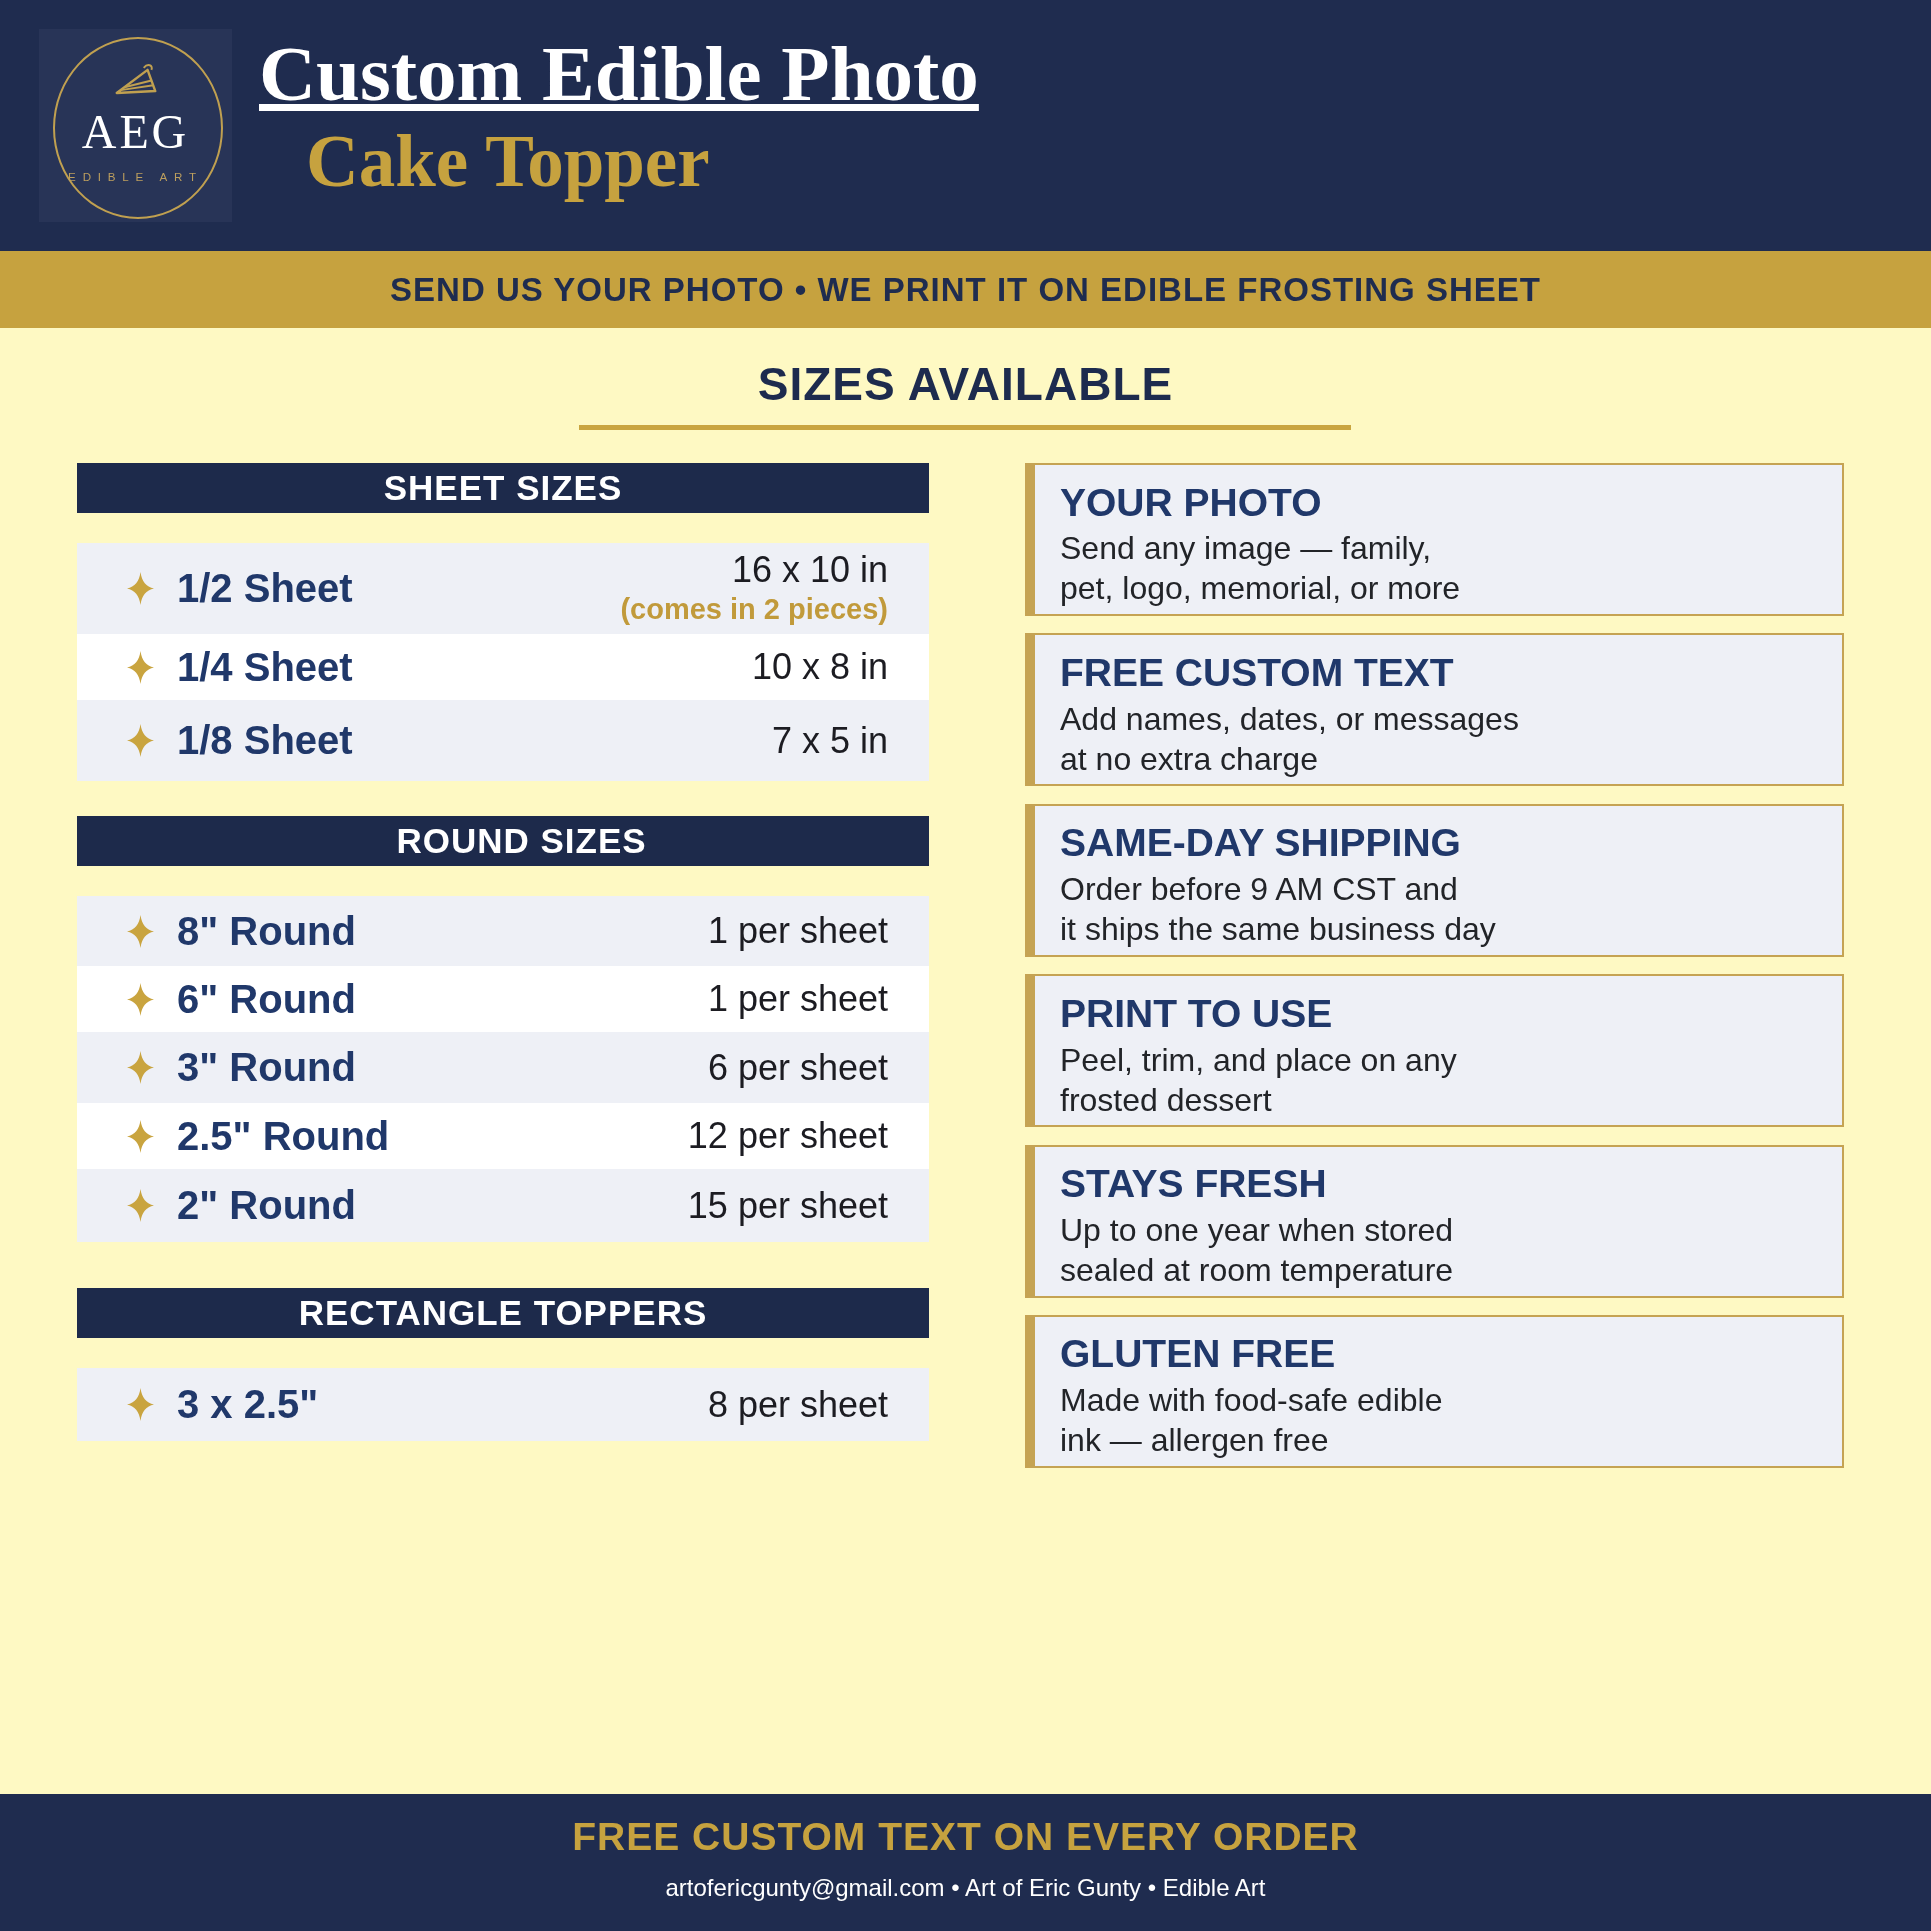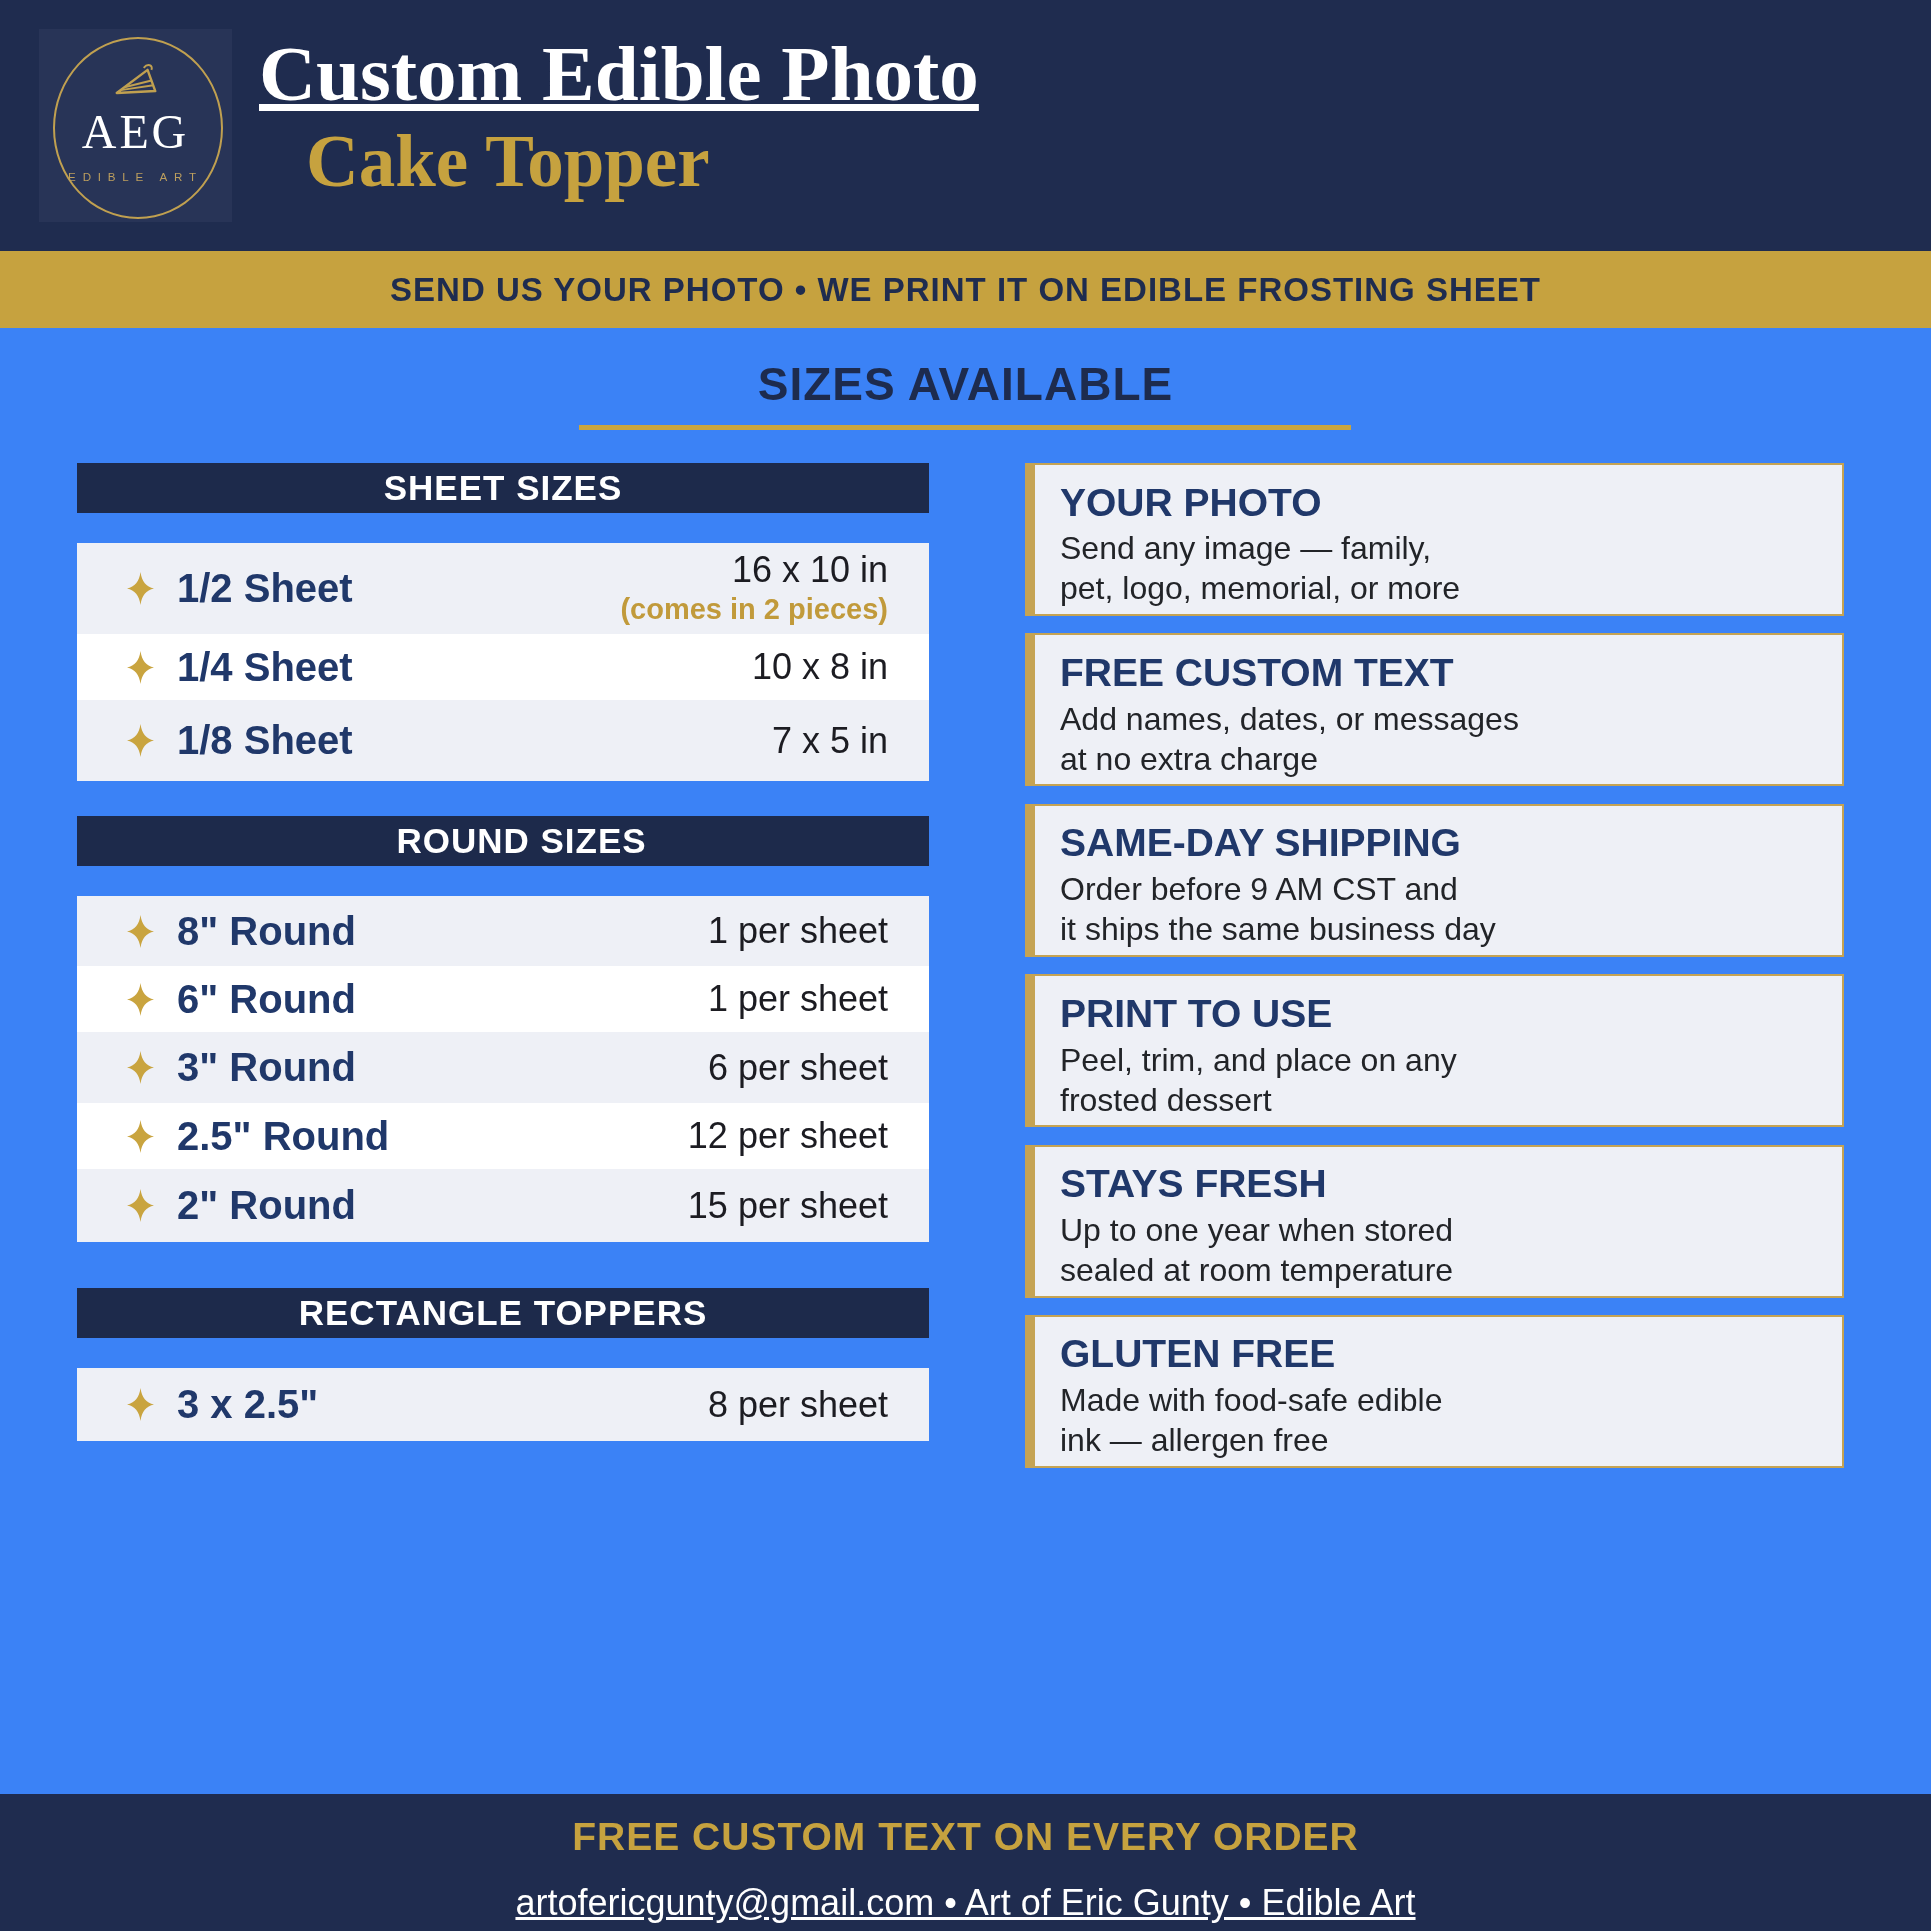--- a/index.html
+++ b/index.html
@@ -1,18 +1,18 @@
 <!DOCTYPE html>
 <html><head>
 <meta charset="utf-8">
 <style>
   html,body{margin:0;padding:0;background:#ffffff;}
   #canvas{
     position:relative;width:1931px;height:1931px;overflow:hidden;
-    background:#3b82f6;font-family:"Liberation Sans",sans-serif;
+    background:#fef9c3;font-family:"Liberation Sans",sans-serif;
   }
   
   .header{position:absolute;left:0;top:0;width:1931px;height:251px;background:#1f2c4f;}
   .logo-tile{position:absolute;left:39px;top:29px;width:193px;height:193px;background:#283457;}
   .logo-circle{position:absolute;left:13.5px;top:7.7px;width:166px;height:178px;border:2.9px solid #c0a050;border-radius:50%;}
   .logo-cake{position:absolute;left:70px;top:31px;width:54px;height:39px;}
   .logo-aeg{position:absolute;left:0;top:75px;width:193px;text-align:center;
     font-family:"Liberation Serif",serif;font-size:48px;color:#ffffff;letter-spacing:2.9px;}
   .logo-sub{position:absolute;left:0;top:141px;width:193px;text-align:center;
     font-size:11.6px;color:#bd9f5e;letter-spacing:6.8px;}
@@ -47,21 +47,21 @@
   .note{display:block;font-size:29px;font-weight:bold;color:#c19a3b;line-height:37px;}
   
   .right-col{position:absolute;left:1025px;top:463px;width:819px;}
   .fbox{box-sizing:border-box;height:153px;margin-bottom:17.4px;background:#eef0f6;
     border:2.9px solid #c5a353;border-left:10.6px solid #c5a353;padding:13.5px 19.3px 0 25px;}
   .fbox-title{font-size:39px;font-weight:bold;color:#20386a;line-height:48px;}
   .fbox-body{font-size:32px;color:#222428;line-height:40px;white-space:pre-line;margin-top:1.9px;}
   
   .footer{position:absolute;left:0;top:1794px;width:1931px;height:137px;background:#1f2c4f;text-align:center;}
   .footer-head{margin-top:21px;font-size:39px;font-weight:800;color:#c6a23f;letter-spacing:1px;}
-  .footer-contact{margin-top:23px;font-size:36px;color:#ffffff;text-decoration:underline;}
+  .footer-contact{margin-top:15px;font-size:24px;color:#ffffff;}
 </style>
 </head>
 <body>
 
 <div id="canvas">
 
   <div class="header">
     <div class="logo-tile">
       <div class="logo-circle"></div>
       <svg class="logo-cake" viewBox="0 0 56 40">

